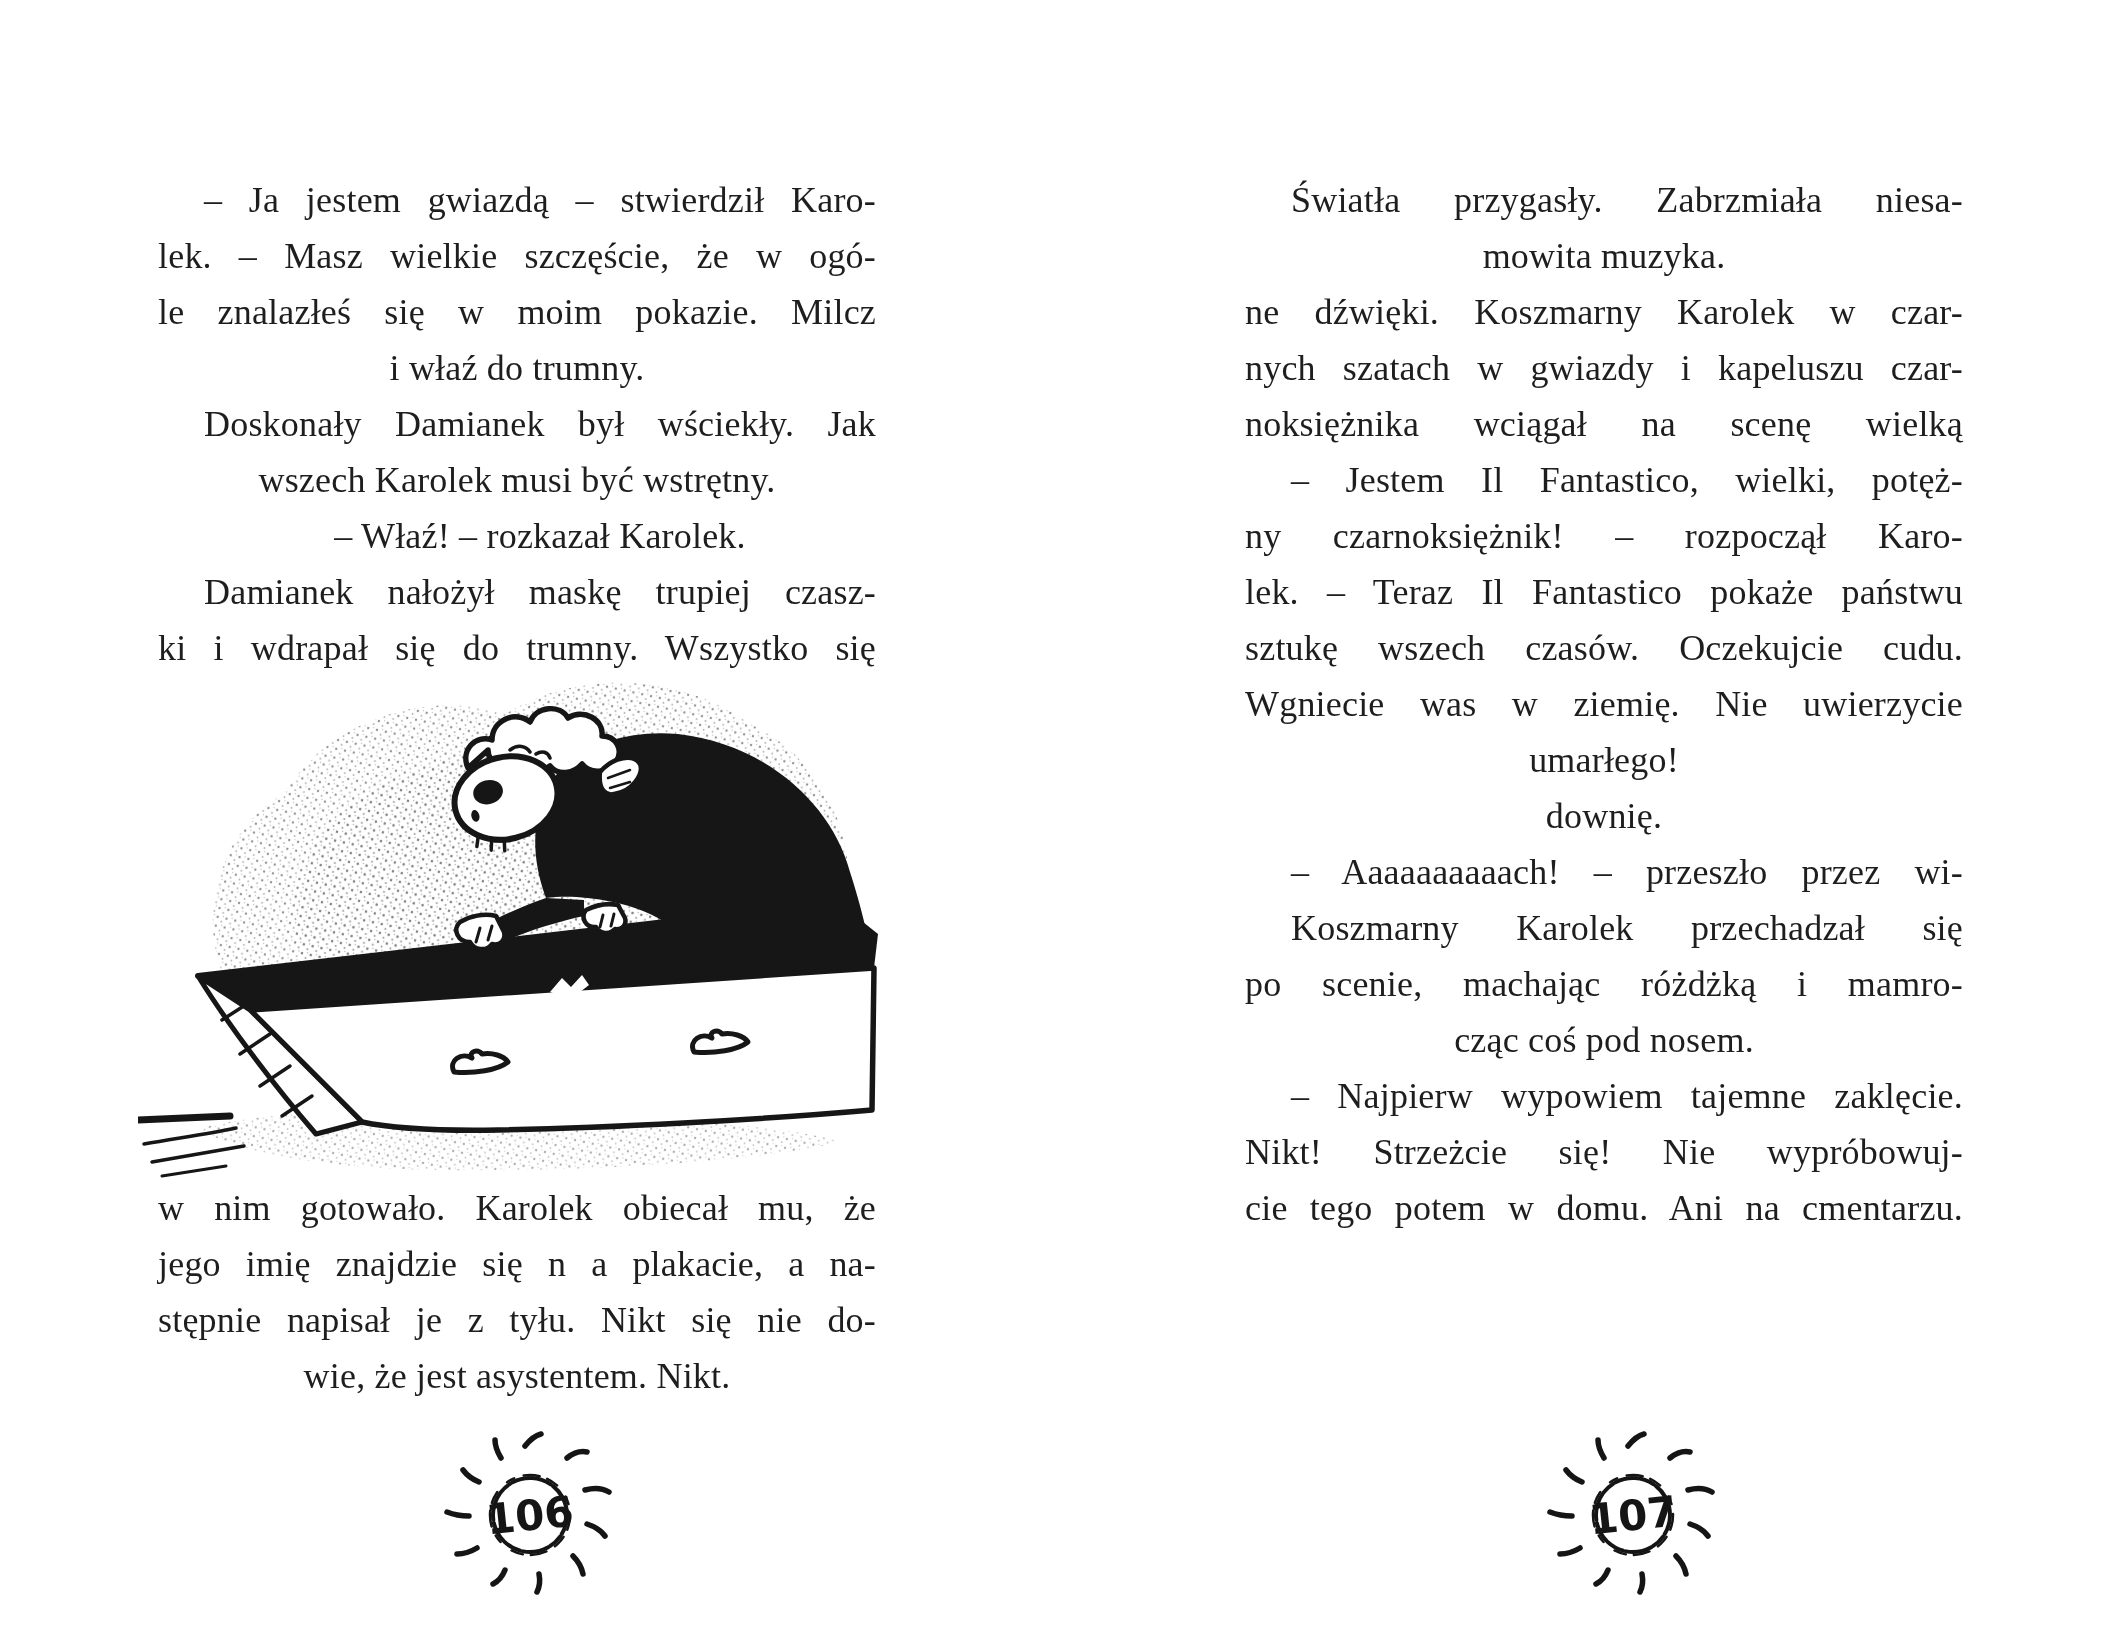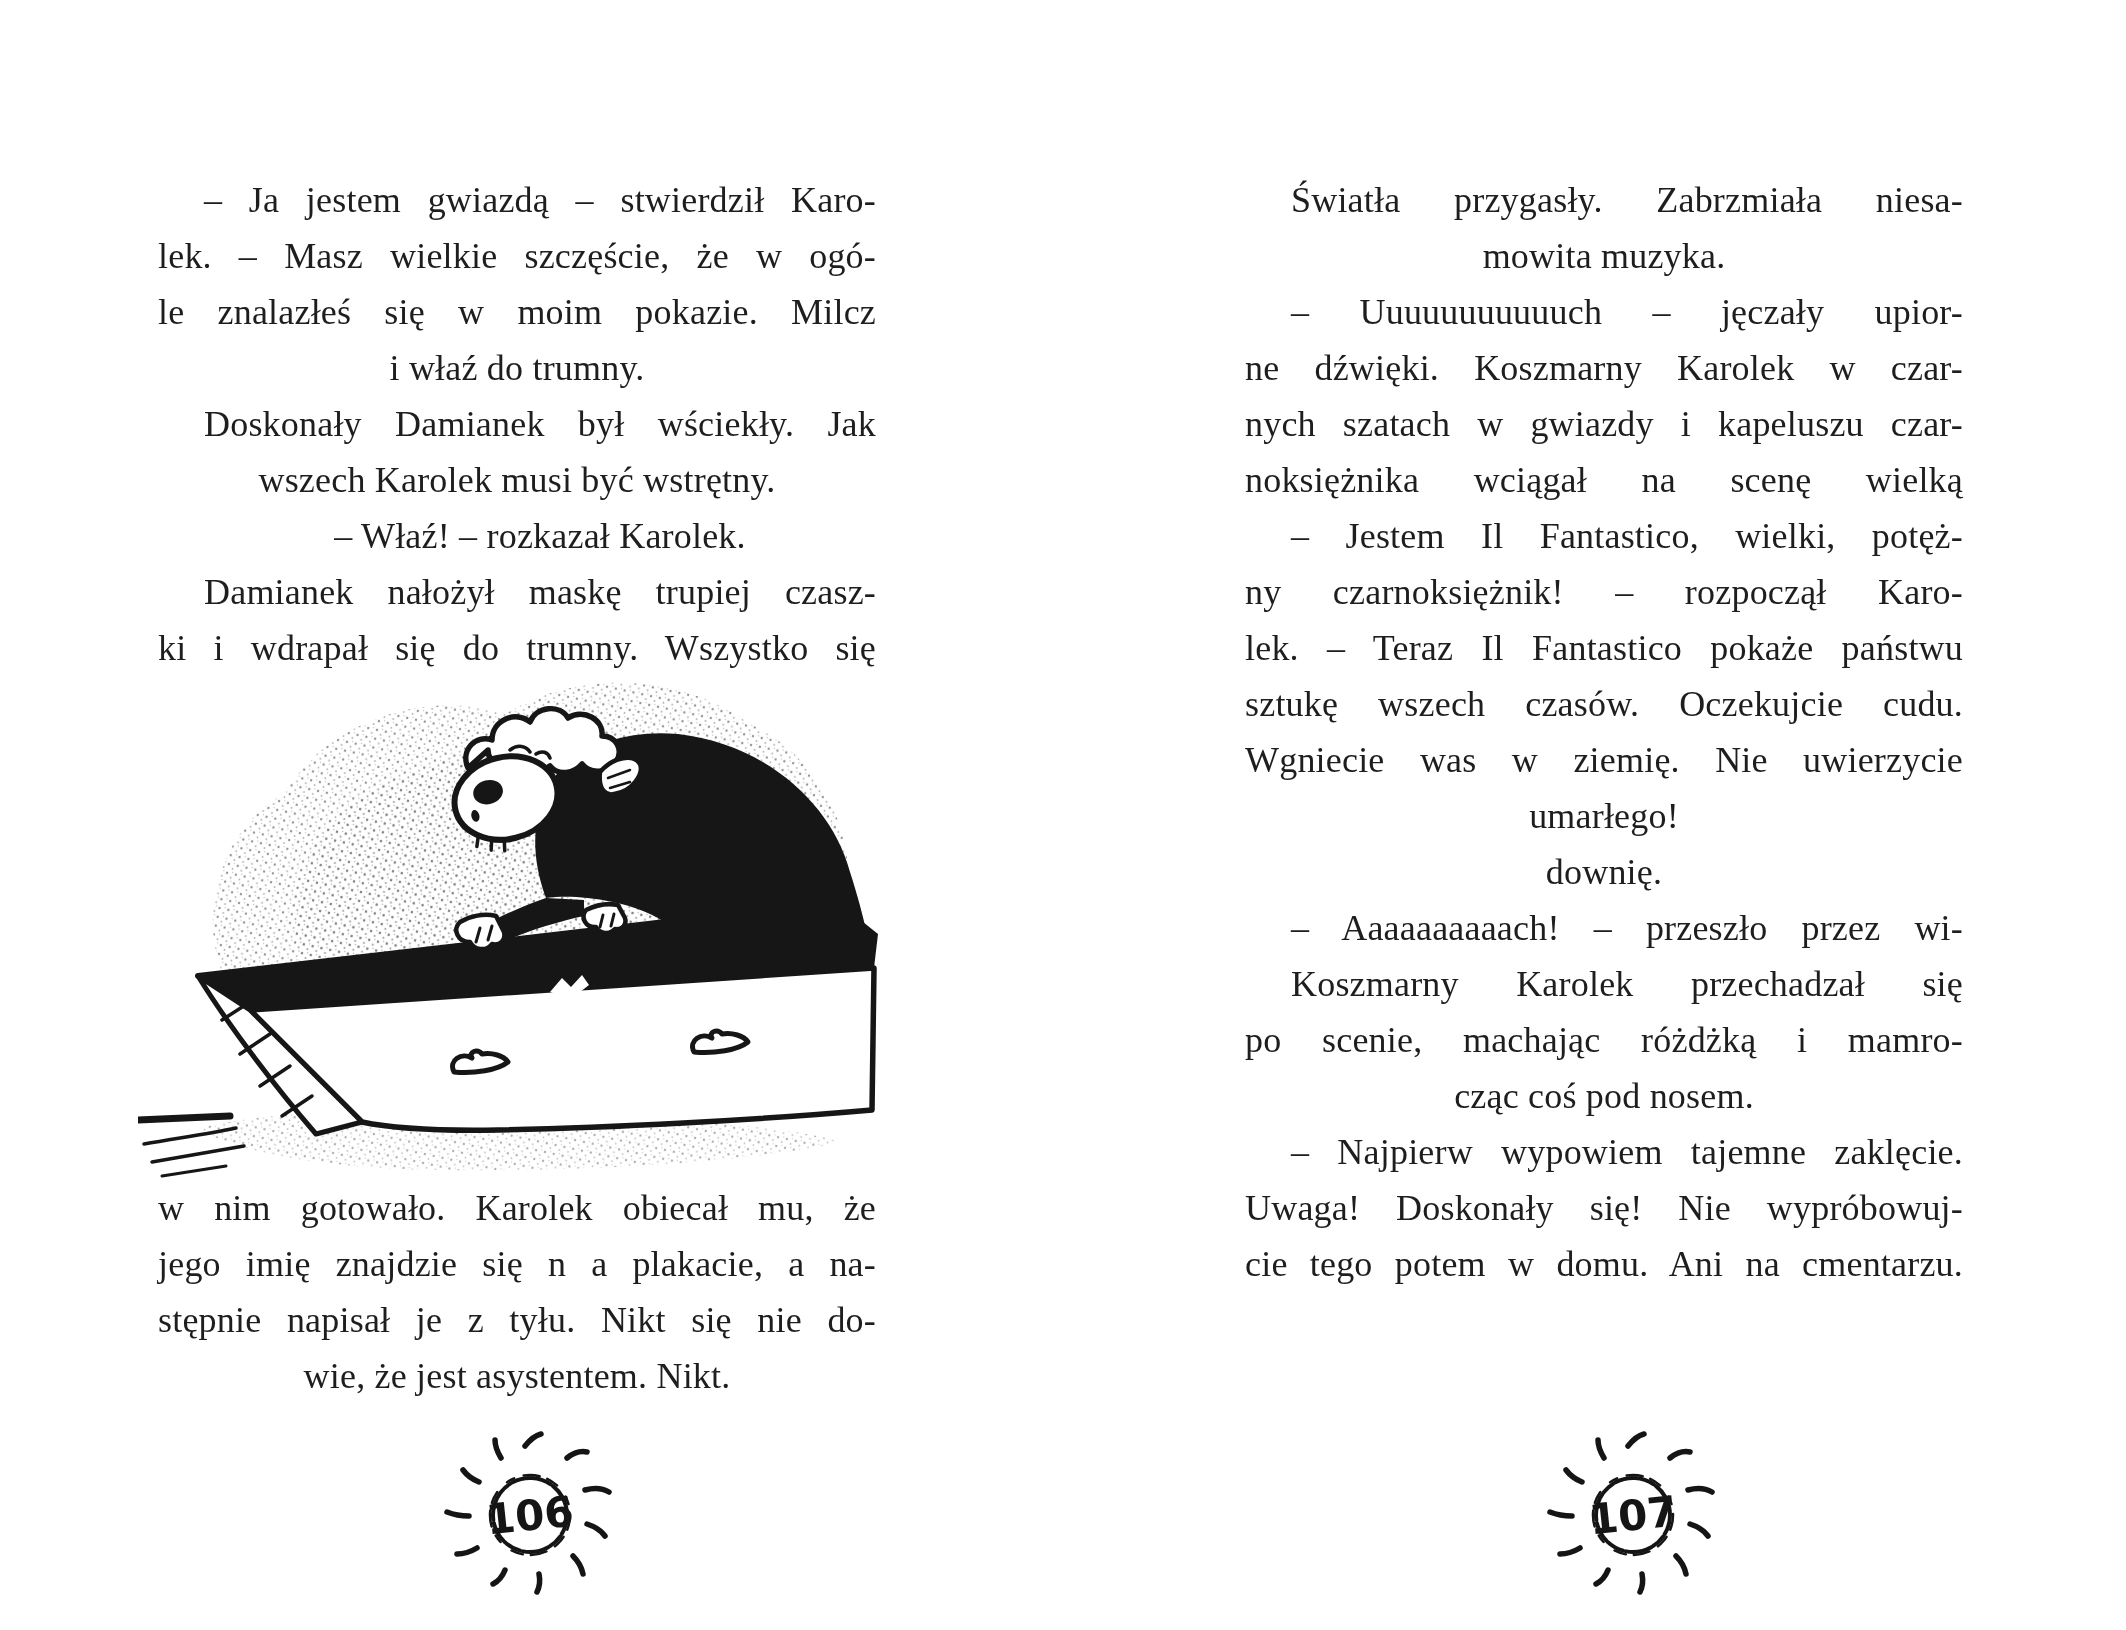--- a/index.html
+++ b/index.html
@@ -119,37 +119,36 @@
       <div class="line just">jego imię znajdzie się n a plakacie, a na-</div>
       <div class="line just">stępnie napisał je z tyłu. Nikt się nie do-</div>
       <div class="line">wie, że jest asystentem. Nikt.</div>
     </div>
 </div>
 
 <div class="page-col" id="right-col">
   <div class="text-block">
       <div class="line just ind">Światła przygasły. Zabrzmiała niesa-</div>
       <div class="line">mowita muzyka.</div>
-      <div class="line just ind">– Uuuuuuuuuuuch – jęczały upior-</div>
       <div class="line just">ne dźwięki. Koszmarny Karolek w czar-</div>
       <div class="line just">nych szatach w gwiazdy i kapeluszu czar-</div>
       <div class="line just">noksiężnika wciągał na scenę wielką</div>
       <div class="line just ind">– Jestem Il Fantastico, wielki, potęż-</div>
       <div class="line just">ny czarnoksiężnik! – rozpoczął Karo-</div>
       <div class="line just">lek. – Teraz Il Fantastico pokaże państwu</div>
       <div class="line just">sztukę wszech czasów. Oczekujcie cudu.</div>
       <div class="line just">Wgniecie was w ziemię. Nie uwierzycie</div>
       <div class="line">umarłego!</div>
       <div class="line">downię.</div>
       <div class="line just ind">– Aaaaaaaaaach! – przeszło przez wi-</div>
       <div class="line just ind">Koszmarny Karolek przechadzał się</div>
       <div class="line just">po scenie, machając różdżką i mamro-</div>
       <div class="line">cząc coś pod nosem.</div>
       <div class="line just ind">– Najpierw wypowiem tajemne zaklęcie.</div>
-      <div class="line just">Uwaga! Doskonały się! Nie wypróbowuj-</div>
+      <div class="line just">Nikt! Strzeżcie się! Nie wypróbowuj-</div>
       <div class="line just">cie tego potem w domu. Ani na cmentarzu.</div>
     </div>
 </div>
 
 <div class="doodle" id="doodle-left">
   <svg width="190" height="175" viewBox="0 0 190 175" xmlns="http://www.w3.org/2000/svg">
     <g stroke="#151515" fill="none" stroke-linecap="round">
       <circle cx="95" cy="87" r="37" stroke-width="4" stroke-dasharray="20 3 14 2 26 3 18 2"></circle>
       <circle cx="95" cy="87" r="40" stroke-width="2.5" stroke-dasharray="8 10 16 8 12 14" transform="rotate(40 95 87)"></circle>
       <g stroke-width="5.5">

